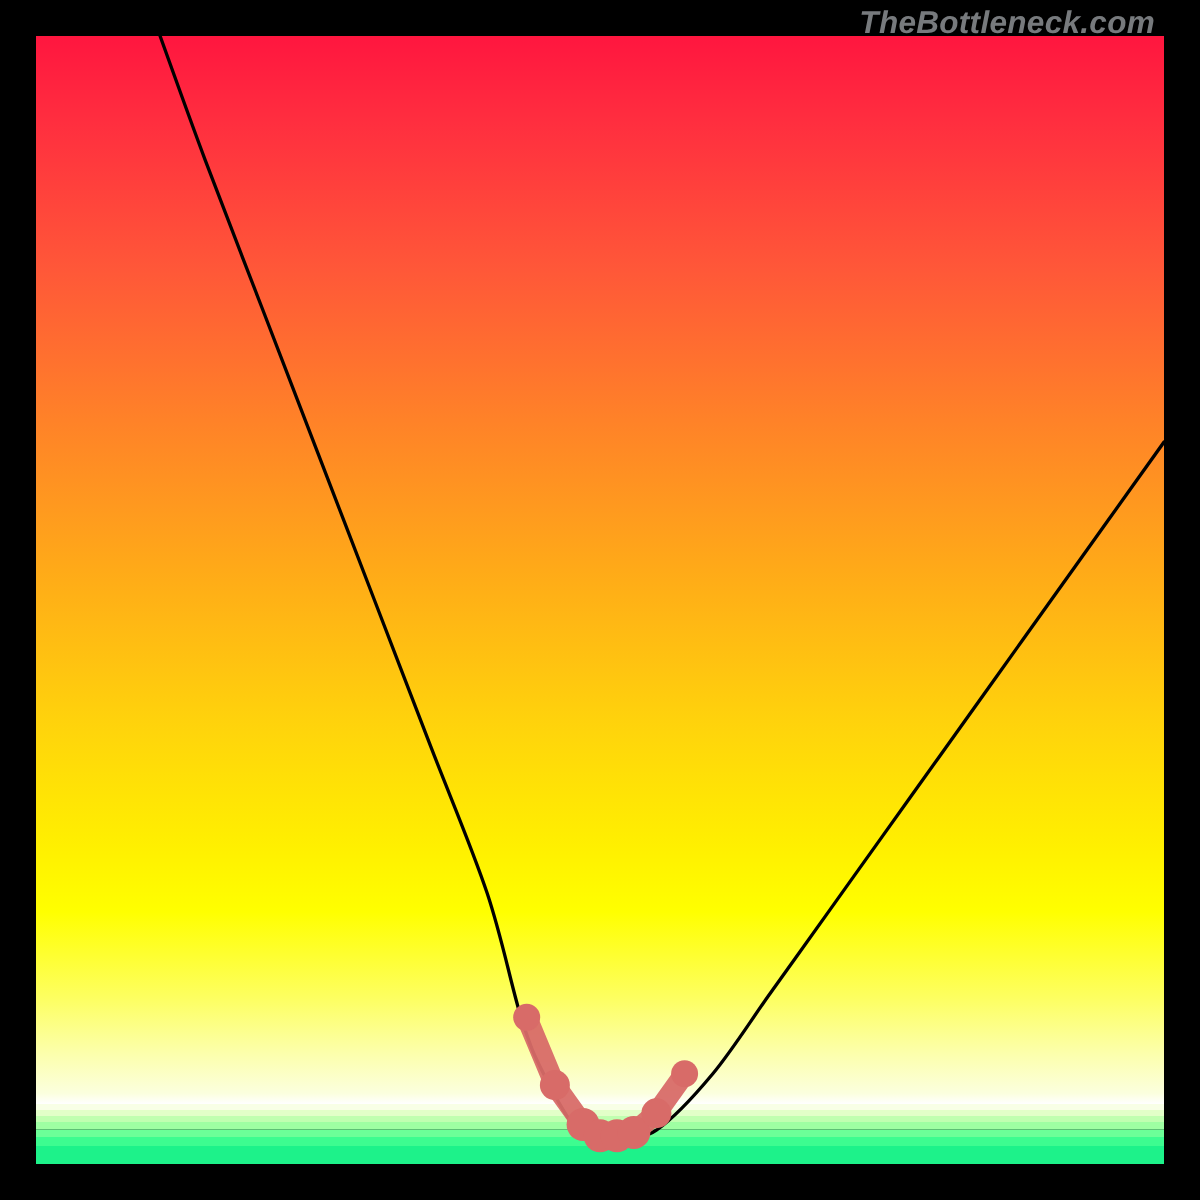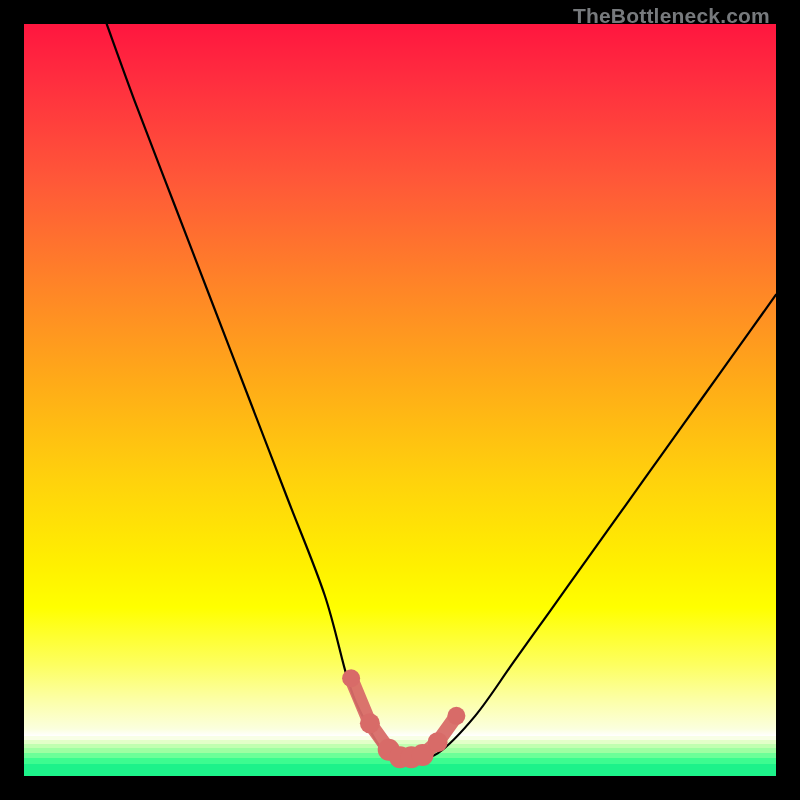--- a/index.html
+++ b/index.html
@@ -62,20 +62,21 @@
   .watermark {
     position: absolute;
     top: 4px;
     right: 30px;
     font-family: Arial, Helvetica, sans-serif;
     font-size: 21px;
     font-weight: 600;
     color: #777a7d;
     letter-spacing: 0.2px;
     user-select: none;
+    font-style: italic;
   }
 </style>
 </head>
 <body>
 
 <div class="watermark">TheBottleneck.com</div>
 
 <div class="frame">
   <div class="plot-area">
     <div class="grad-main"></div>

